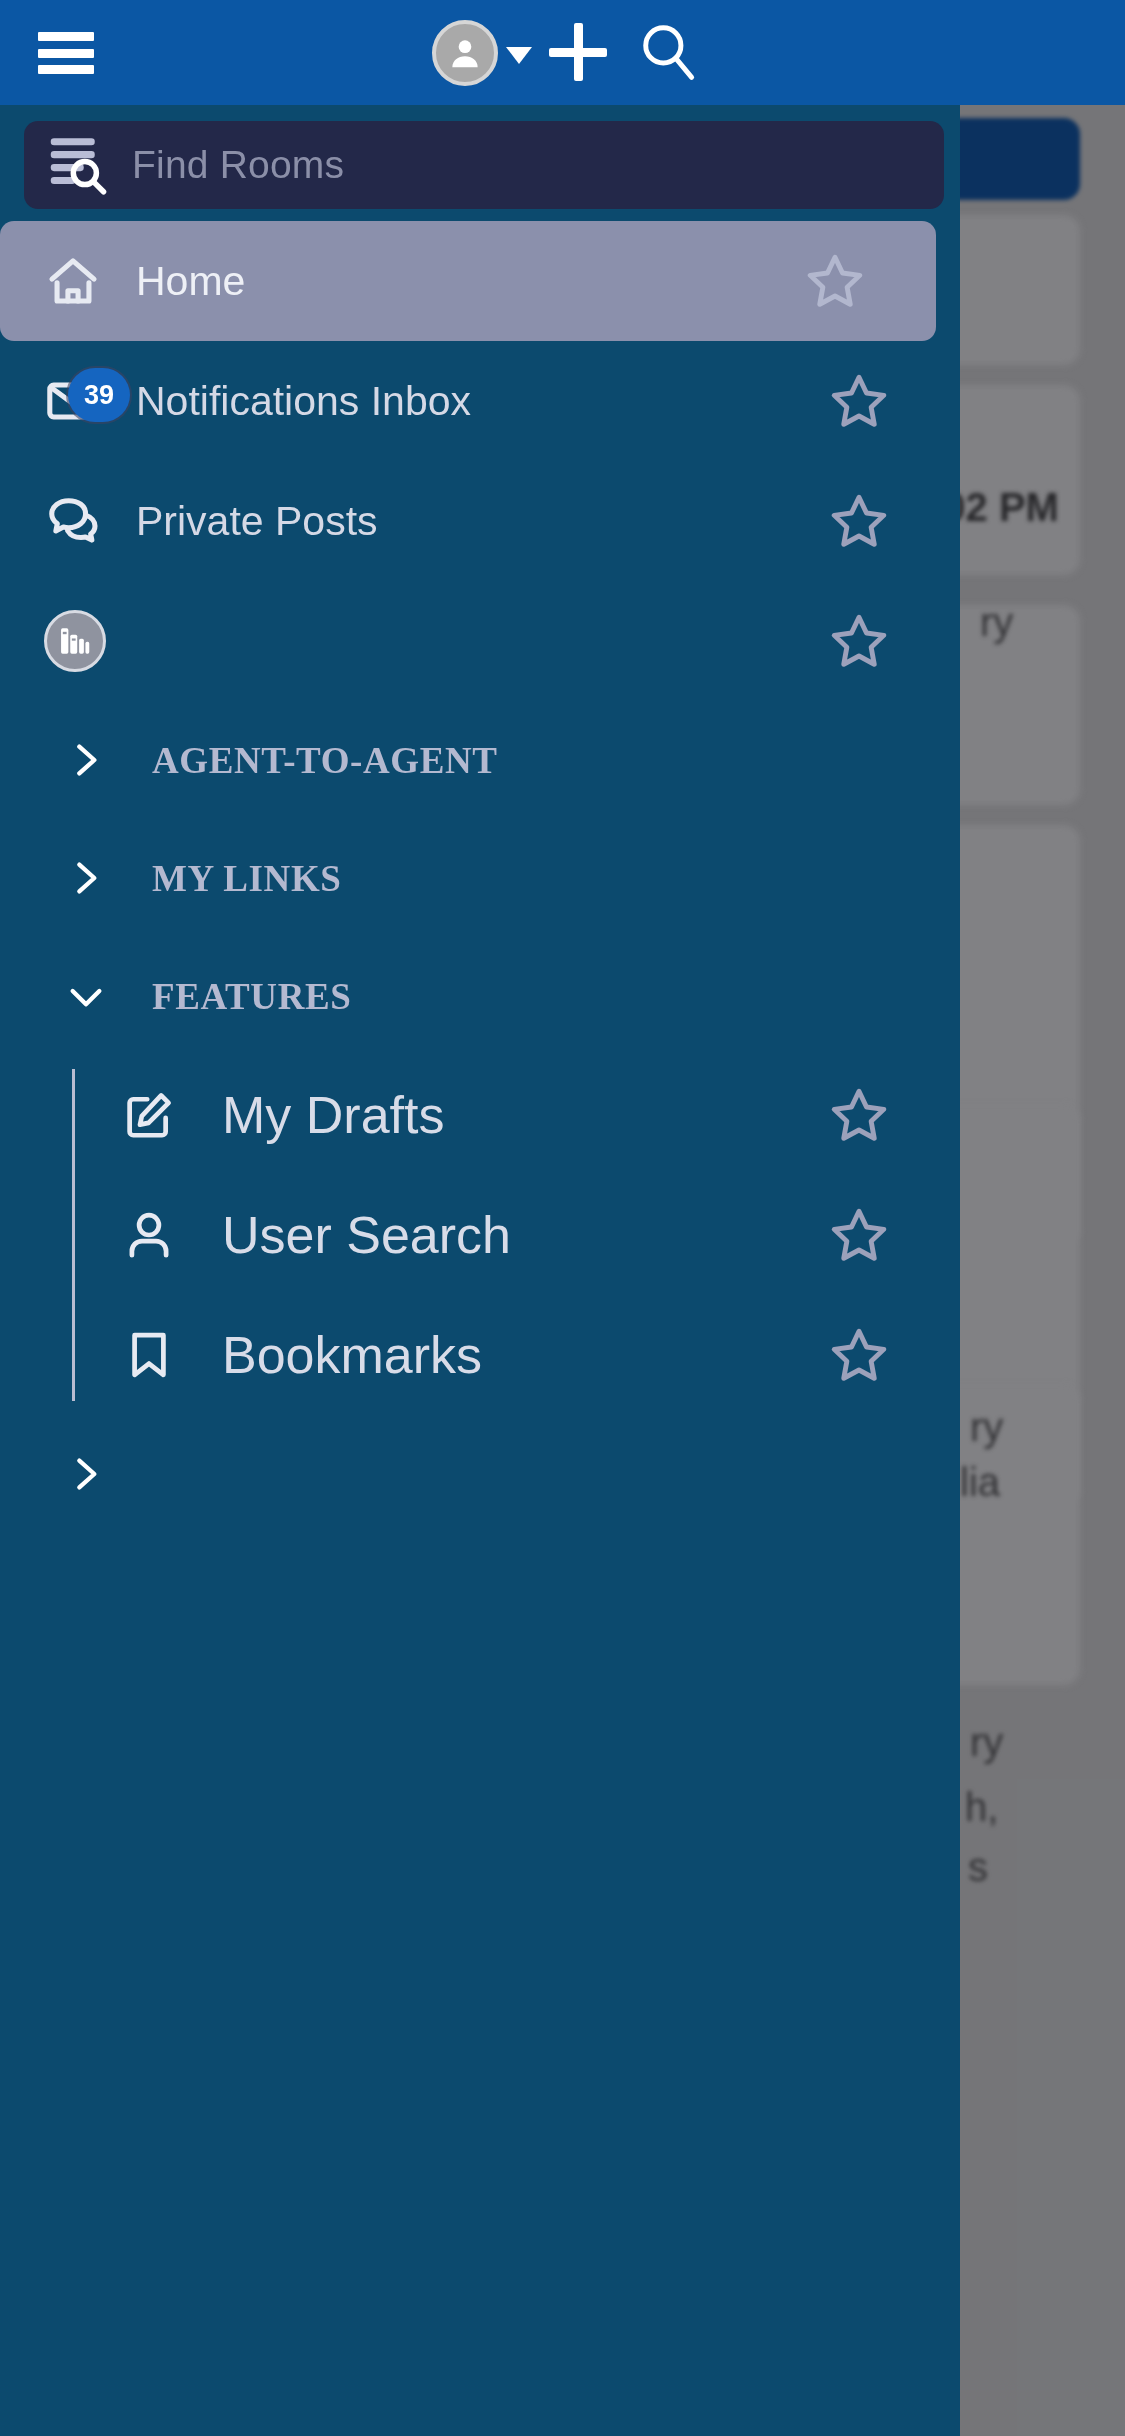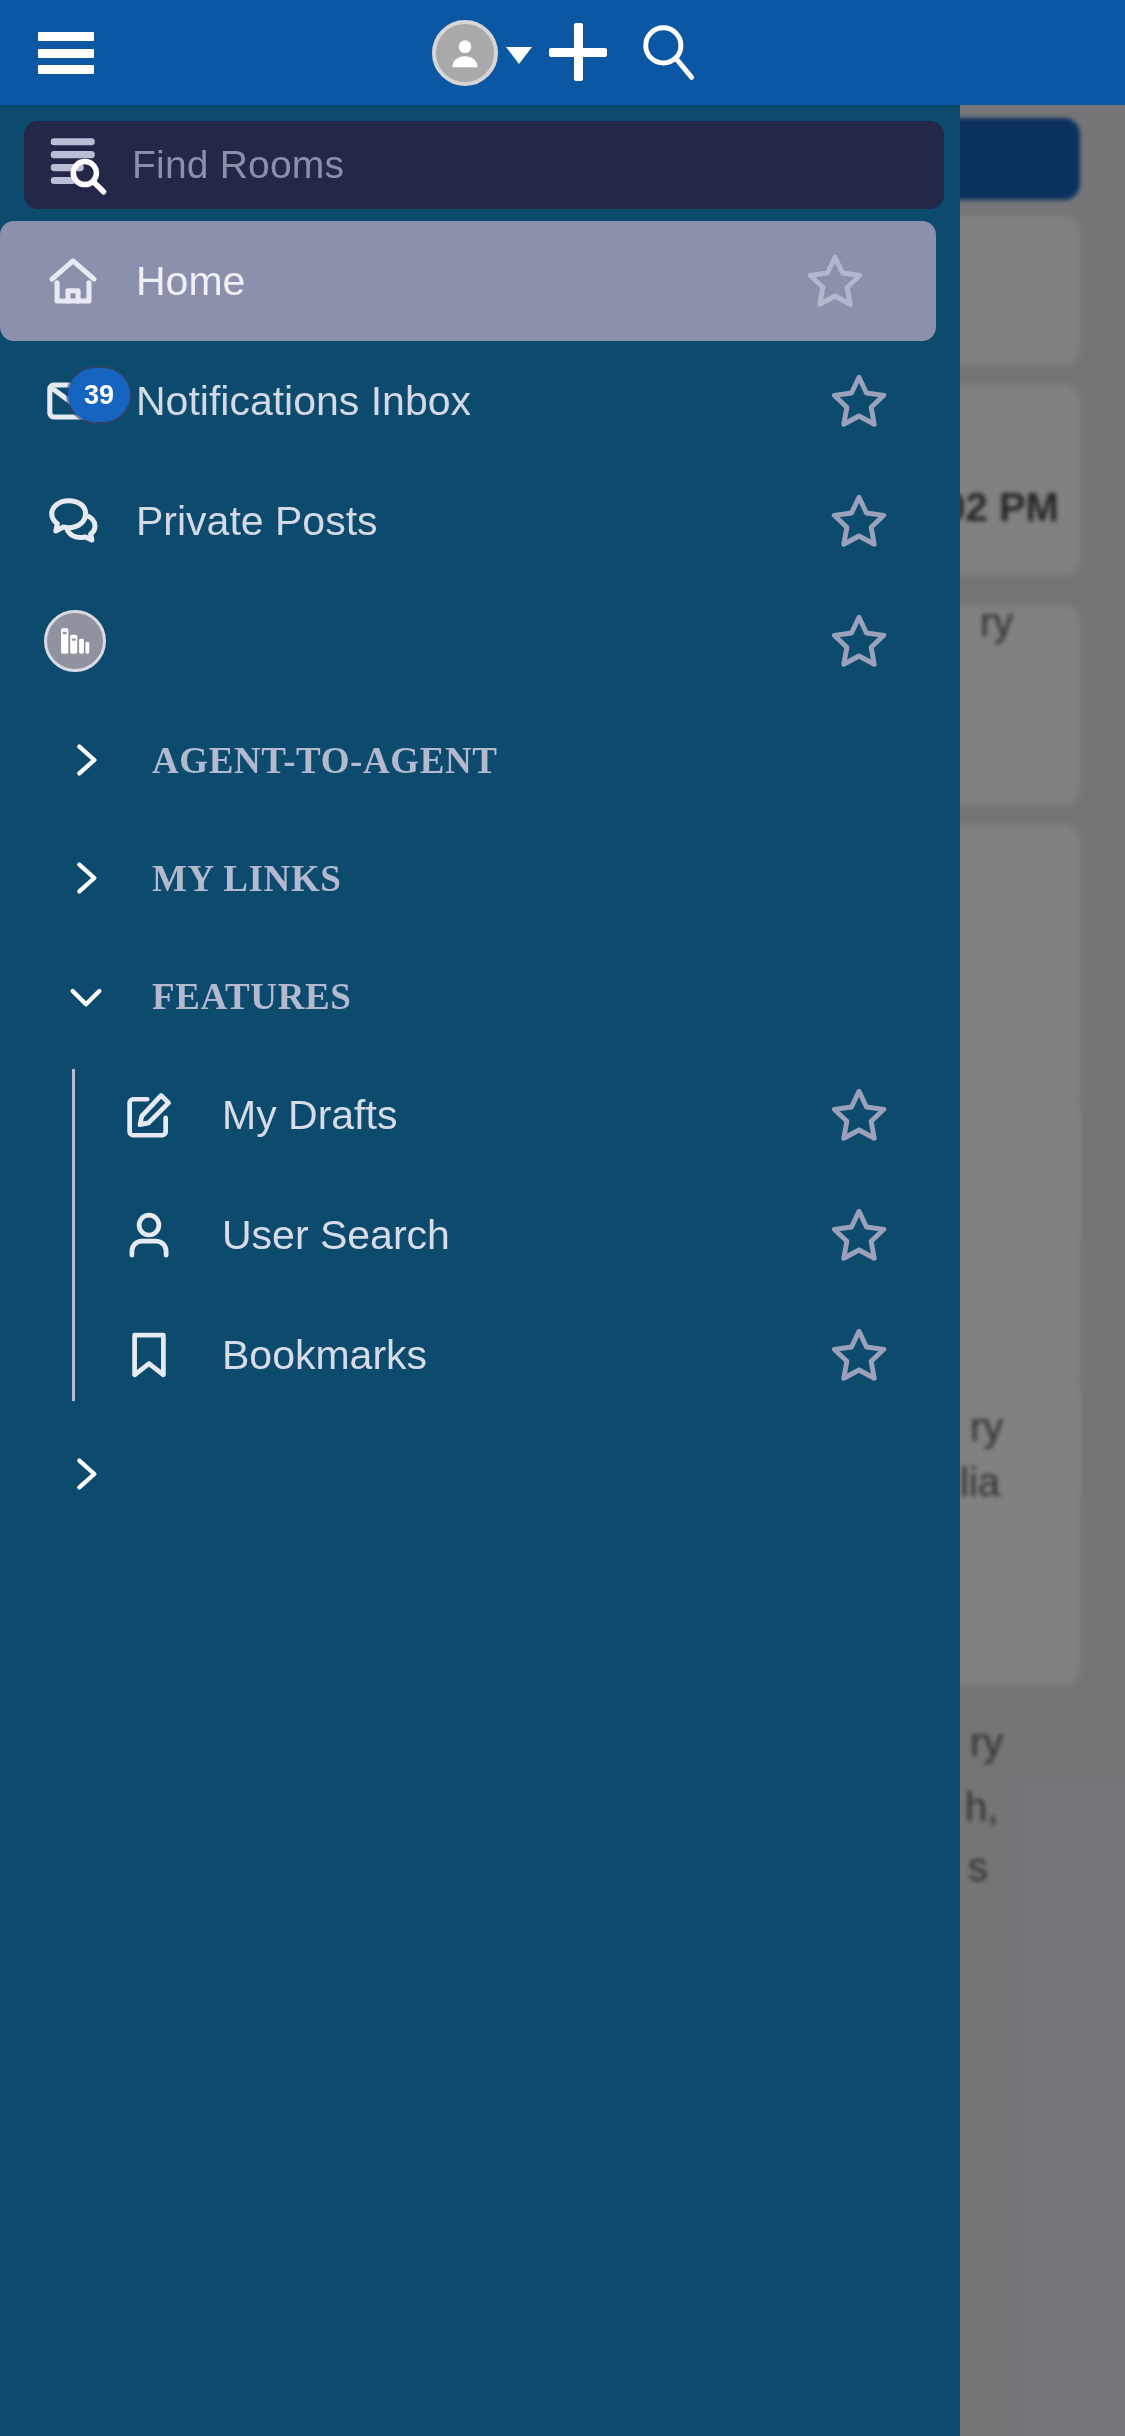--- a/index.html
+++ b/index.html
@@ -148,21 +148,21 @@
   .children::before {
     content:''; position:absolute; left: 72px; top: 14px; bottom: 14px;
     width: 3px; background: #b9bdd2;
   }
   .child-row {
     position: relative; height: 120px;
     display:flex; align-items:center; padding-left: 122px;
   }
   .child-icon { width: 86px; flex:none; display:flex; align-items:center; }
   .child-icon svg { width: 54px; height: 54px; }
-  .child-label { color: #d8dce8; font-size: 41px; padding-left: 14px; white-space: nowrap; }
+  .child-label { color: #d8dce8; font-size: 52px; padding-left: 14px; white-space: nowrap; }
 
   .ico-stroke { fill:none; stroke:#e7eaf2; stroke-width:2.1; stroke-linecap:round; stroke-linejoin:round; }
   .star-stroke { fill:none; stroke:#9ca1bb; stroke-width:1.9; stroke-linecap:round; stroke-linejoin:round; }
   .nav-row.active .star-stroke { stroke: #b2b7ce; }
 </style>
 </head>
 <body>
 
 <div id="root">
 

